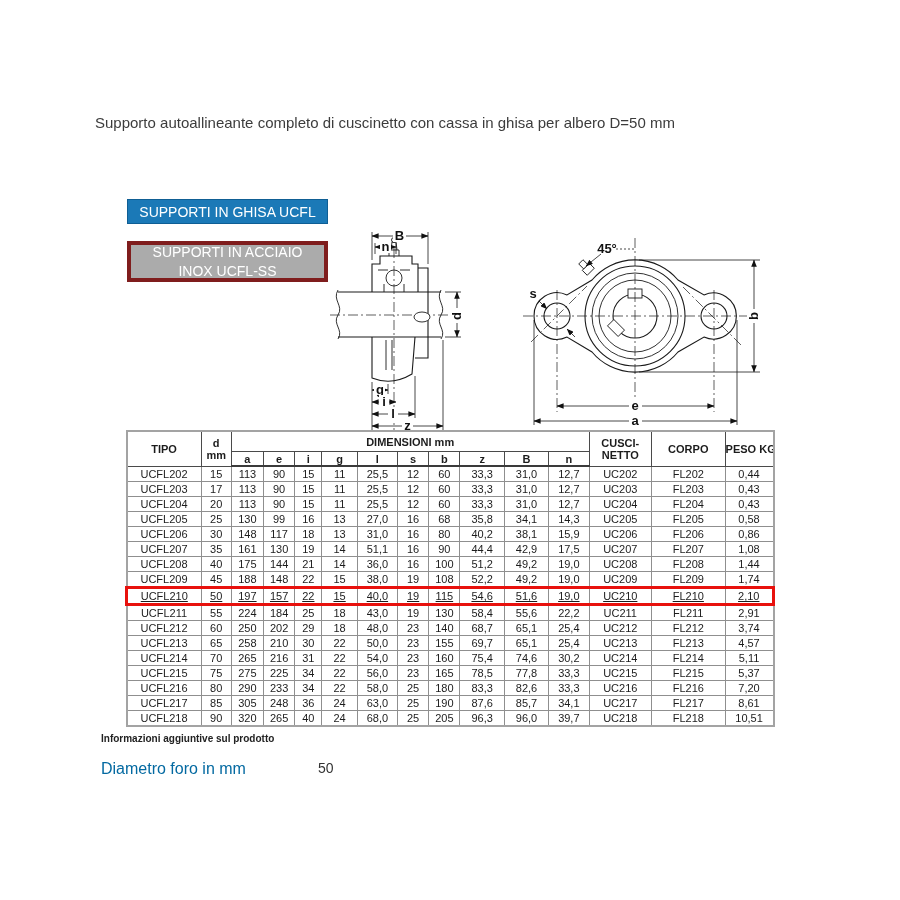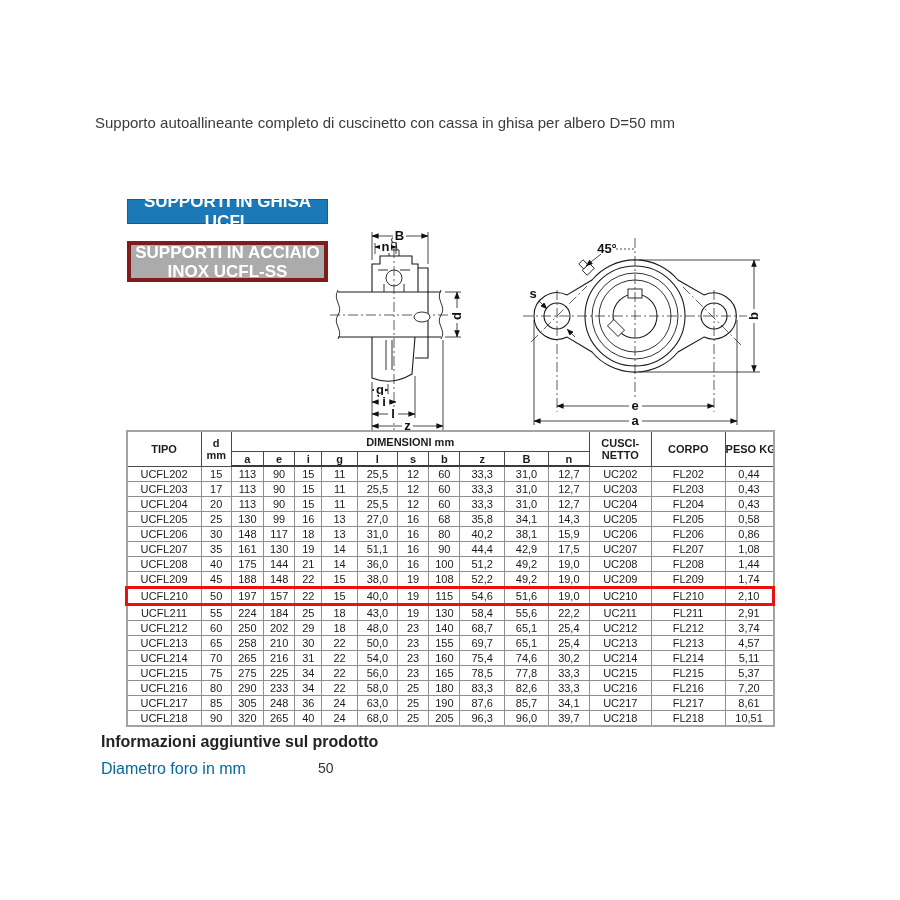--- a/index.html
+++ b/index.html
@@ -3,22 +3,22 @@
 <meta charset="utf-8">
 <style>
   html,body { margin:0; padding:0; }
   body {
     width:900px; height:900px; background:#ffffff; position:relative;
     font-family:"Liberation Sans", sans-serif; color:#1c1c1c;
     --blue:#1b79b7; --gray:#ababab; --hl:#e8110d;
   }
   .page-title { position:absolute; left:95px; top:114px; font-size:15px; color:#3c3c3c; }
 
-  .btn { position:absolute; left:127px; width:201px; color:#fff; font-weight:bold;
-         font-size:17px; display:flex; flex-direction:column; align-items:center;
+  .btn { position:absolute; left:127px; width:201px; color:#fff; font-weight:normal;
+         font-size:14px; display:flex; flex-direction:column; align-items:center;
          justify-content:center; text-align:center; box-sizing:border-box; cursor:pointer; }
   .btn-blue { top:199px; height:25px; background:var(--blue); border:1px solid #0f5e94; }
   .btn-gray { top:241px; height:41px; background:var(--gray); border:4px solid #7f1d1d; line-height:19px; }
 
   .svg-side  { position:absolute; left:330px; top:220px; }
   .svg-front { position:absolute; left:513px; top:220px; }
   svg { overflow:visible; }
   svg .ln  { stroke:#1a1a1a; stroke-width:1.1; fill:none; }
   svg .thin{ stroke:#1a1a1a; stroke-width:0.9; fill:none; }
   svg .cl  { stroke:#1a1a1a; stroke-width:0.7; fill:none; stroke-dasharray:10 3 2 3; }
@@ -30,25 +30,25 @@
 
   table.spec { position:absolute; left:125px; top:430px; width:650px;
     border-collapse:collapse; table-layout:fixed; font-size:11px; background:#fff; }
   .spec th, .spec td { border:1px solid #8f8f8f; text-align:center; padding:0;
     height:14px; line-height:12px; overflow:hidden; white-space:nowrap; }
   .spec { border:2px solid #a3a3a3; }
   .spec thead th { border-color:#4a4a4a; font-weight:bold; }
   .spec thead tr.main th { height:19px; }
   .spec thead tr.sub th { border-bottom:2px solid #3a3a3a; height:13px; }
   .spec .two-line span { display:block; line-height:12px; }
-  .spec tr.hl td { border-top:3px solid var(--hl); border-bottom:3px solid var(--hl); }
+  .spec tr.hl td { border-top:3px solid var(--hl); border-bottom:3px solid var(--hl);text-decoration:underline; }
   .spec tr.hl td:first-child { border-left:3px solid var(--hl); }
   .spec tr.hl td:last-child  { border-right:3px solid var(--hl); }
 
-  .info-heading { position:absolute; left:95px; top:733px; font-size:16px; font-weight:bold; color:#222;padding-left:6px; }
+  .info-heading { position:absolute; left:95px; top:733px; font-size:10px; font-weight:bold; color:#222;padding-left:6px; }
   .info-label   { position:absolute; left:101px; top:760px; font-size:16px; color:#0369a1; }
   .info-value   { position:absolute; left:318px; top:760px; font-size:14px; color:#333; }
 </style>
 </head>
 <body style="--blue: #1b79b7; --gray: #ababab; --hl: #e8110d;">
 
 <div class="page-title">Supporto autoallineante completo di cuscinetto con cassa in ghisa per albero D=50 mm</div>
 
 <div class="btn btn-blue">
   <span>SUPPORTI IN GHISA UCFL</span>

